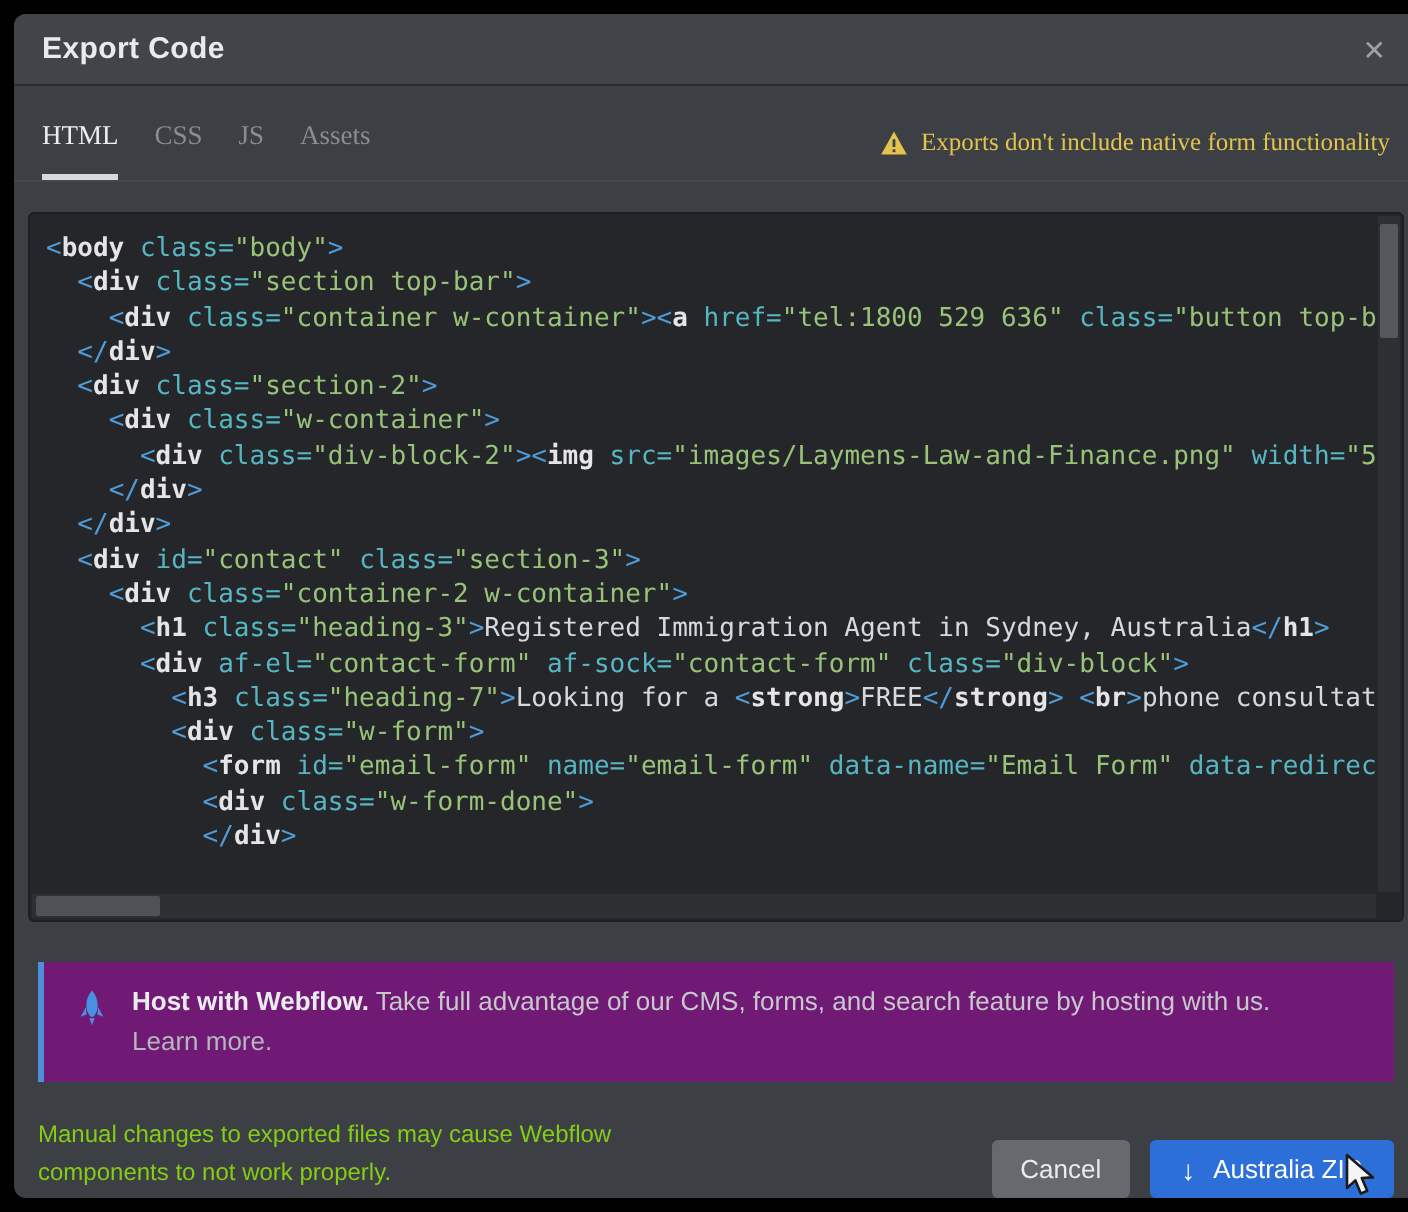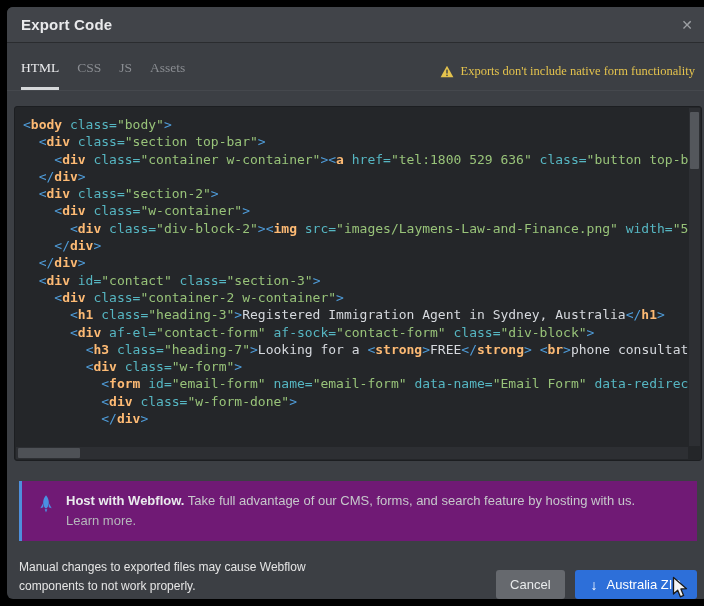--- a/index.html
+++ b/index.html
@@ -20,38 +20,38 @@
   .warning{margin-left:auto;display:flex;align-items:center;gap:7px;padding-bottom:11px;}
   .warning-text{color:#e4c34d;font-size:12.5px;}
   
   .code-box{position:relative;margin:15px 7px 0 7px;height:355px;background:#242629;
     border:1px solid #1c1e21;border-radius:3px;overflow:hidden;box-sizing:border-box;}
   .code-content{position:absolute;left:0;top:0;right:12px;bottom:13px;overflow:hidden;
     padding:9px 0 0 8px;}
   .code-line{white-space:pre;font-family:"DejaVu Sans Mono", monospace;font-size:13px;
     line-height:17.3px;}
   .tok-p{color:#4f9cd9;}
-  .tok-t{color:#fdba74;font-weight:bold;}
+  .tok-t{color:#e5e5e5;font-weight:bold;}
   .tok-a{color:#56b6c2;}
   .tok-v{color:#98c379;}
   .tok-x{color:#d6d9de;}
   .vscrollbar{position:absolute;top:1px;right:1px;bottom:14px;width:11px;background:#2d2f33;}
   .vthumb{position:absolute;top:4px;left:1px;width:9px;height:57px;background:#54575c;border-radius:1px;}
   .hscrollbar{position:absolute;left:1px;right:13px;bottom:1px;height:12px;background:#2d2f33;}
   .hthumb{position:absolute;left:2px;top:1px;width:62px;height:10px;background:#4e5156;border-radius:1px;}
   
   .banner{margin:20px 12px 0 12px;height:60px;background:#701a75;border-left:3px solid #4e8fdc;
     box-sizing:border-box;display:flex;align-items:flex-start;padding:10px 16px 0 12px;}
   .banner-icon{flex:0 0 auto;margin:3px 10px 0 2px;}
   .banner-text{color:#c6c8cb;font-size:13px;line-height:20px;}
   .banner-title{color:#e9ebed;font-weight:bold;}
   .banner-link{color:#b5b7bb;cursor:pointer;}
   
   .footer{display:flex;margin:17px 12px 0 12px;align-items:flex-start;}
-  .footer-note{color:#e5e5e5;font-size:12px;line-height:19px;}
+  .footer-note{color:#84cc16;font-size:12px;line-height:19px;}
   .footer-buttons{margin-left:auto;display:flex;gap:10px;}
   .btn{border-radius:3px;font-size:13px;height:29px;display:flex;align-items:center;
     cursor:pointer;box-sizing:border-box;margin-top:12px;}
   .btn-cancel{background:#66696e;color:#e9ebec;padding:0 14px;}
   .btn-download{background:#2d6fd9;color:#ffffff;padding:0 16px;gap:9px;}
   .dl-arrow{font-size:14px;font-weight:bold;line-height:1;}
   .cursor{position:absolute;left:672px;top:576px;pointer-events:none;}
 </style>
 </head>
 <body>

